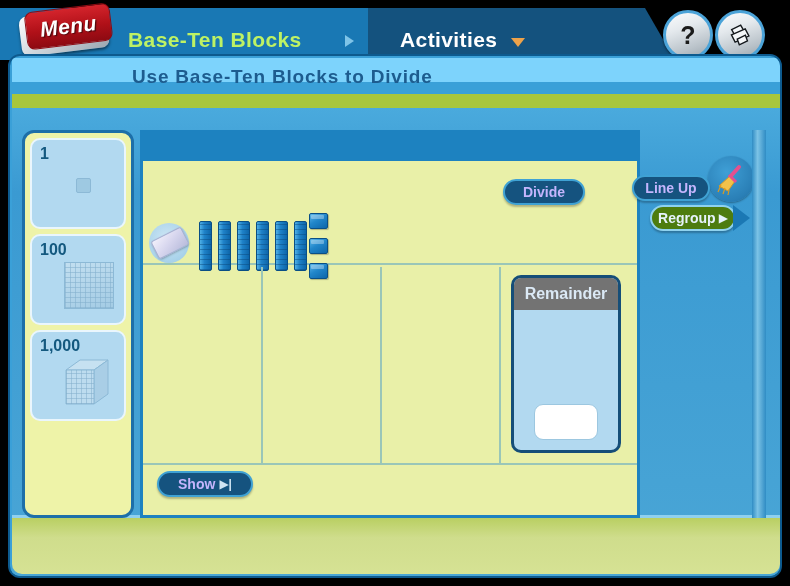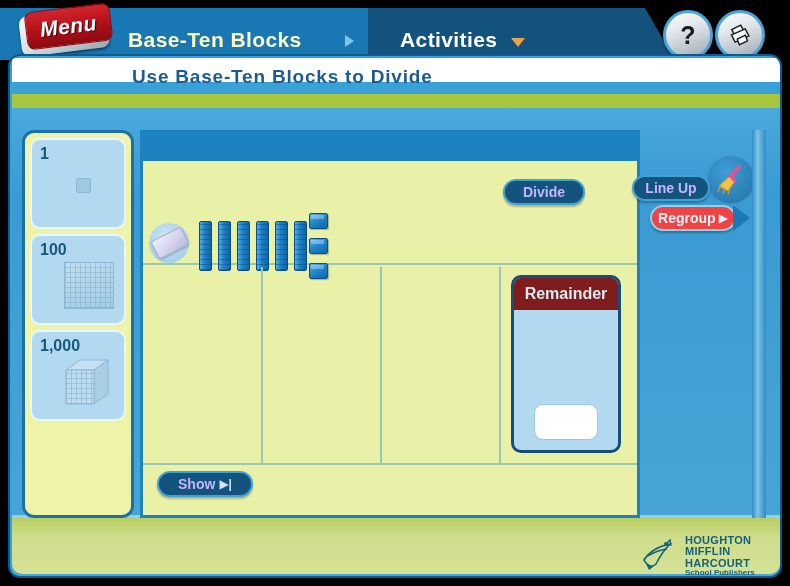--- a/index.html
+++ b/index.html
@@ -8,21 +8,21 @@
   .stage{position:relative;width:790px;height:586px;background:#000;}
 
   
   .navbar{position:absolute;left:0;top:8px;width:645px;height:52px;
           background:#1978b4;border-radius:0 0 0 0;}
   .navbar:after{content:"";position:absolute;right:-30px;top:0;width:0;height:0;
           border-style:solid;border-width:0 30px 52px 0;
           border-color:transparent transparent #14527e transparent;}
   .nav-left{position:absolute;left:0;top:0;width:368px;height:52px;background:#1978b4;}
   .nav-right{position:absolute;left:368px;top:0;width:277px;height:52px;background:#14527e;}
-  .nav-title{position:absolute;left:128px;top:20px;color:#fef9c3;font-size:21px;
+  .nav-title{position:absolute;left:128px;top:20px;color:#bef264;font-size:21px;
              font-weight:bold;letter-spacing:.4px;white-space:nowrap;}
   .nav-arrow{position:absolute;left:345px;top:27px;width:0;height:0;
              border-style:solid;border-width:6px 0 6px 9px;
              border-color:transparent transparent transparent #7fc4e8;}
   .nav-title2{position:absolute;left:400px;top:20px;color:#fff;font-size:21px;
              font-weight:bold;letter-spacing:.4px;white-space:nowrap;}
   .nav-caret{position:absolute;left:511px;top:30px;width:0;height:0;
              border-style:solid;border-width:9px 7px 0 7px;
              border-color:#eda24a transparent transparent transparent;}
 
@@ -46,21 +46,21 @@
         display:flex;align-items:center;justify-content:center;}
   .rbtn.help{left:663px;}
   .rbtn.print{left:715px;}
   .rbtn .g{font-size:25px;font-weight:bold;color:#1b1b1b;line-height:1;}
 
   
   .panel{position:absolute;left:8px;top:54px;width:774px;height:524px;
          border-radius:12px;background:#3aa0d8;
          border:2px solid #0d5a8e;box-sizing:border-box;overflow:hidden;}
   .subbar{position:absolute;left:2px;top:2px;width:768px;height:24px;
-          background:#ffffff;}
+          background:#7dd3fc;}
   .subbar .t{position:absolute;left:120px;top:8px;color:#1d5c8f;font-size:19px;
           font-weight:bold;letter-spacing:.8px;}
   .olive{position:absolute;left:2px;top:38px;width:768px;height:14px;background:#a8c63c;}
   .bluefield{position:absolute;left:2px;top:52px;width:768px;height:470px;
           background:linear-gradient(180deg,#4aaadd 0%,#3a9ad2 18%,#4aa6d6 100%);}
   .footerband{position:absolute;left:2px;bottom:2px;width:768px;height:56px;
           background:linear-gradient(180deg,#b9cf62 0%,#cfdd8c 35%,#d6e294 100%);
           border-radius:0 0 10px 10px;}
   .footline{position:absolute;left:2px;bottom:58px;width:768px;height:3px;background:#8fd0ee;}
 
@@ -125,38 +125,38 @@
         background:rgba(255,255,255,.32);border-radius:1px;}
 
   .cols{position:absolute;left:0;top:134px;right:0;height:198px;
         border-bottom:2px solid #9ac6b8;box-sizing:border-box;}
   .colsep{position:absolute;top:0;bottom:0;width:2px;background:#9ac6b8;}
 
   
   .rem{position:absolute;left:368px;top:8px;width:110px;height:178px;
        background:#b2d9f0;border:3px solid #154e78;border-radius:10px;
        box-sizing:border-box;overflow:hidden;}
-  .remhead{height:32px;background:#7f1d1d;display:flex;align-items:center;
+  .remhead{height:32px;background:#737373;display:flex;align-items:center;
        justify-content:center;}
   .remhead span{color:#dbe9f5;font-size:16px;font-weight:bold;}
   .rembox{position:absolute;left:20px;bottom:10px;width:62px;height:34px;
        background:#fff;border:1px solid #9cc7e0;border-radius:9px;}
 
   
   .pill{position:absolute;height:26px;border-radius:13px;background:#15537f;
        border:2px solid #3fa2d4;display:flex;align-items:center;justify-content:center;
        box-sizing:border-box;box-shadow:0 2px 2px rgba(0,0,0,.25);}
   .pill span{color:#c4b5fd;font-size:14px;font-weight:bold;}
   .divide{left:360px;top:18px;width:82px;}
   .lineup{left:632px;top:175px;width:78px;}
   .showb{left:14px;top:338px;width:96px;}
   .showb .gl{color:#cfe4f3;font-size:12px;margin-left:4px;}
 
   .regroup{position:absolute;left:650px;top:205px;width:86px;height:26px;
-       background:#ef4444;border:2px solid #8fd2ef;border-radius:13px;
+       background:#4d7c0f;border:2px solid #8fd2ef;border-radius:13px;
        box-sizing:border-box;display:flex;align-items:center;justify-content:center;
        box-shadow:0 2px 2px rgba(0,0,0,.25);}
   .regroup span{color:#e6f3fb;font-size:14px;font-weight:bold;}
   .regroup .gl{font-size:12px;margin-left:3px;}
   .regroup:after{content:"";position:absolute;right:-16px;top:-2px;width:0;height:0;
        border-style:solid;border-width:13px 0 13px 17px;
        border-color:transparent transparent transparent #1b78b4;}
 
   
   .strip{position:absolute;left:752px;top:130px;width:14px;height:388px;
@@ -294,31 +294,14 @@
   <div class="strip"></div>
 
   <div class="pill lineup">
     <span>Line Up</span>
   </div>
   <div class="regroup">
     <span>Regroup</span>
     <span class="gl">▶</span>
   </div>
 
-  <div class="logo">
-    <div class="mark">
-      <svg width="40" height="36" viewBox="0 0 40 36">
-        <path d="M4 22 C10 12, 20 8, 30 6 C24 12, 20 18, 16 26 C12 30, 7 28, 4 22 Z" fill="none" stroke="#14607f" stroke-width="1.6"></path>
-        <path d="M8 18 C14 14, 20 12, 27 11" fill="none" stroke="#14607f" stroke-width="1.4"></path>
-        <circle cx="26" cy="6" r="2" fill="#14607f"></circle>
-        <path d="M26 6 L30 2 L31 8" fill="none" stroke="#14607f" stroke-width="1.4"></path>
-        <path d="M6 26 L13 29 L9 32 Z" fill="#14607f"></path>
-      </svg>
-    </div>
-    <div class="txt">
-      <b>HOUGHTON</b>
-      <b>MIFFLIN</b>
-      <b>HARCOURT</b>
-      <i>School Publishers</i>
-    </div>
-  </div>
 
 </div>
 
 </body></html>

